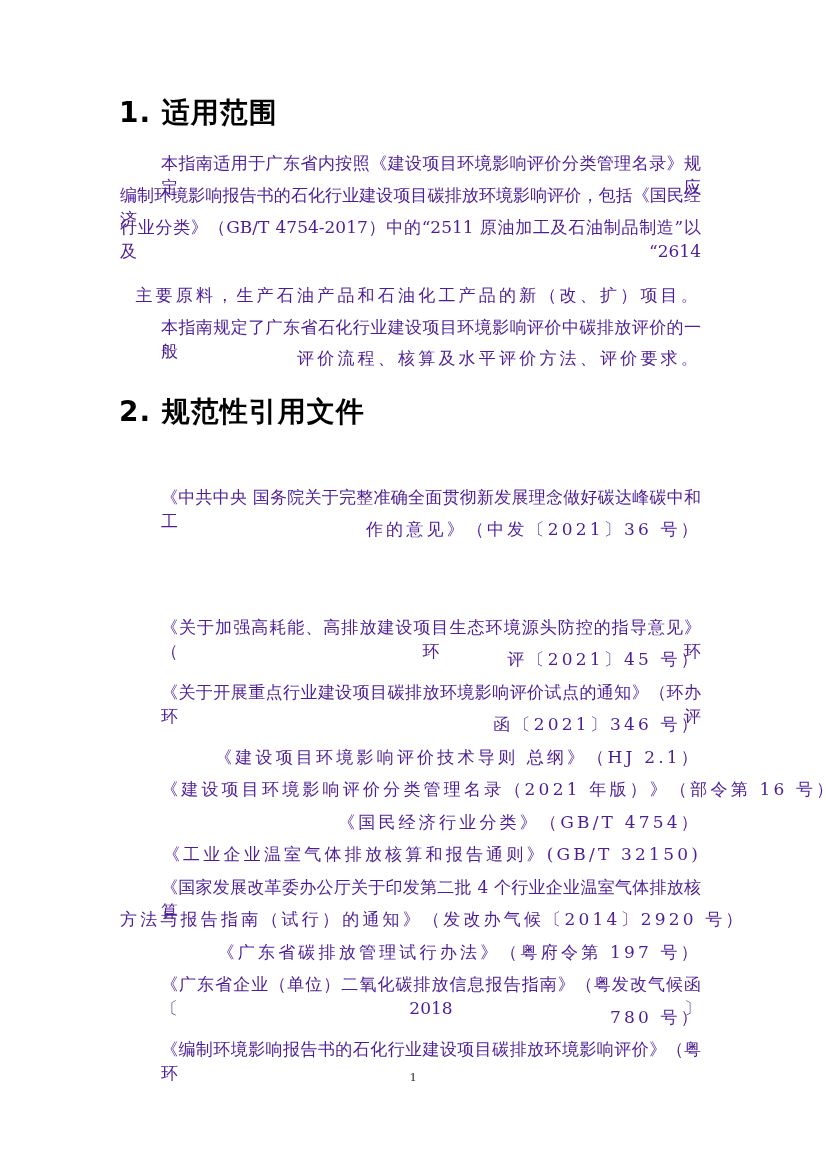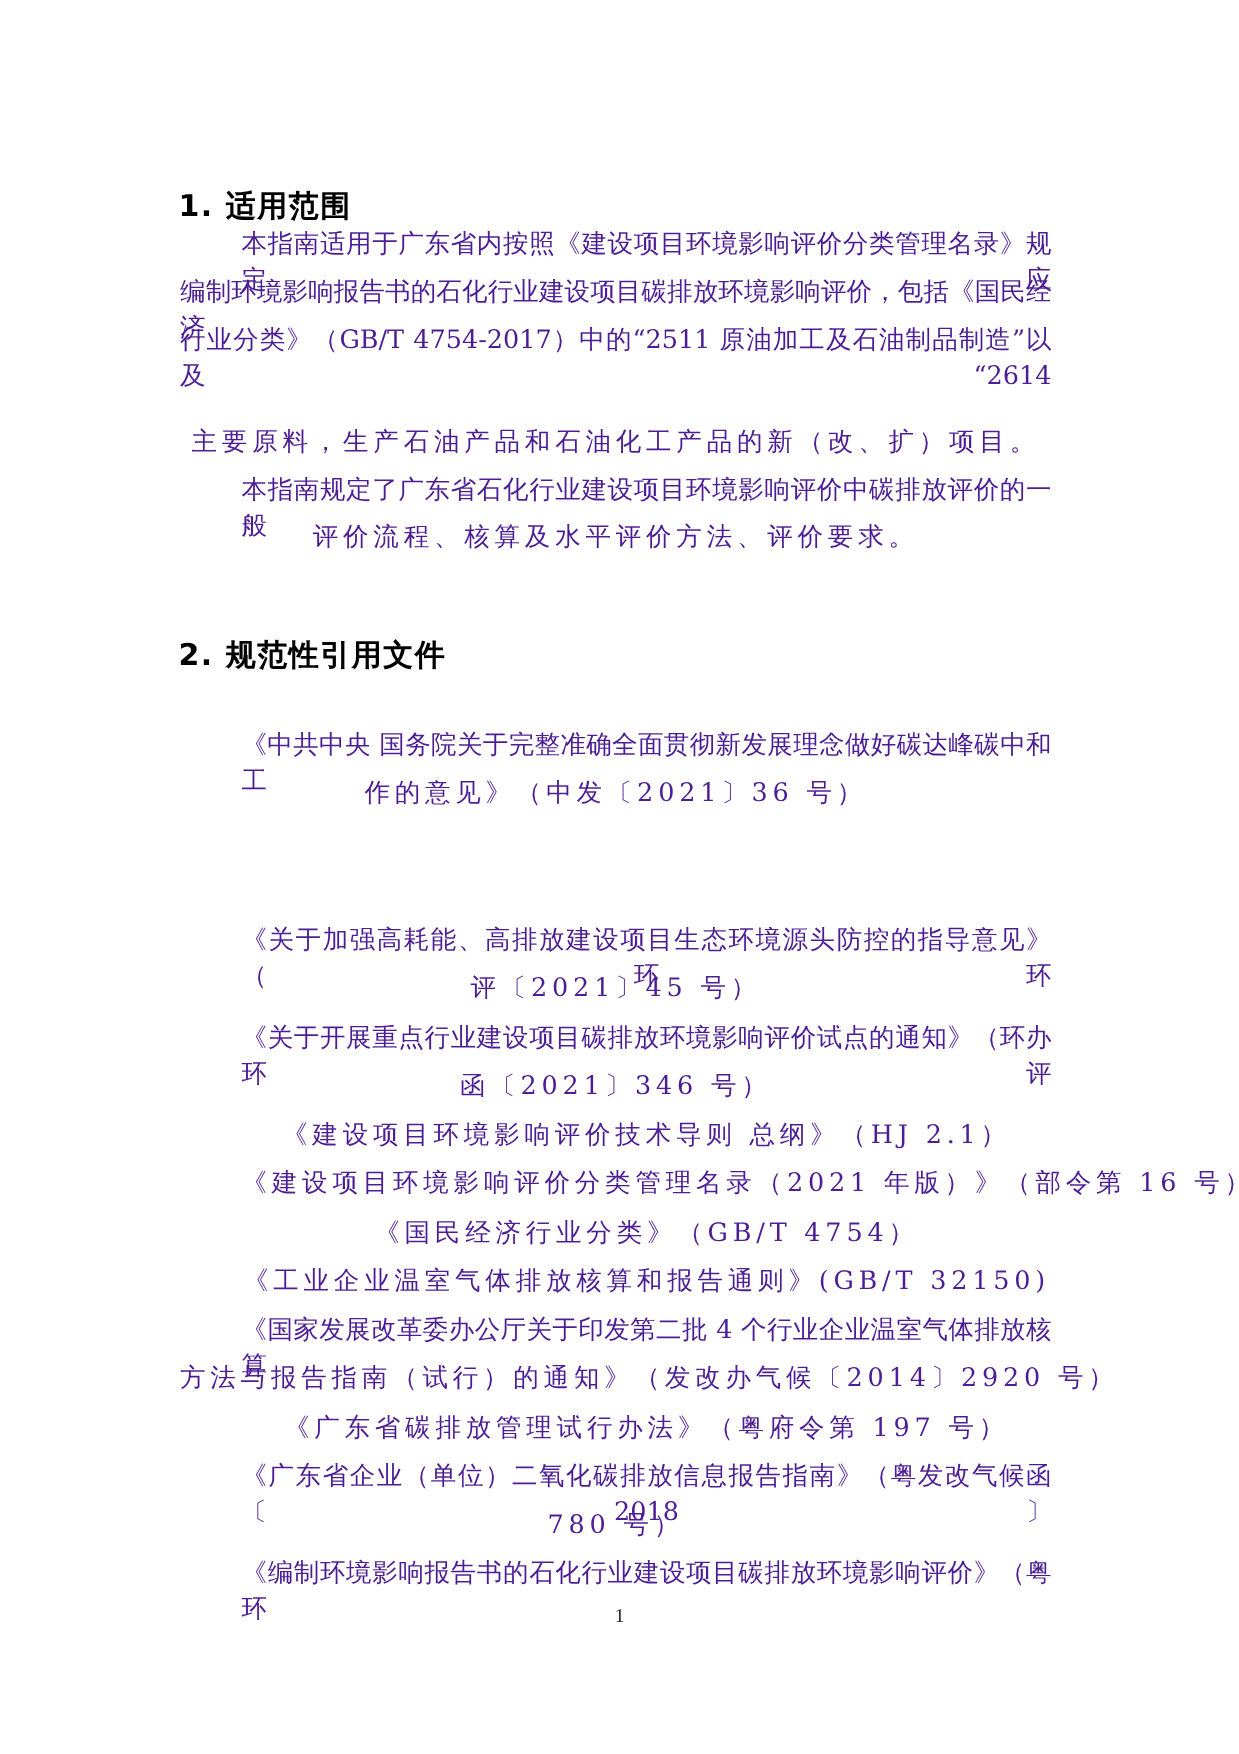--- a/index.html
+++ b/index.html
@@ -1,25 +1,25 @@
 <!DOCTYPE html>
 <html><head>
   <meta charset="utf-8">
   <style>
     html, body { margin: 0; padding: 0; background: #ffffff; }
     body { width: 826px; height: 1169px; position: relative; overflow: hidden;
            font-family: "DejaVu Serif", "Liberation Serif", serif; color: #111111; }
     .page { position: absolute; left: 0; top: 0; width: 826px; height: 1169px; background: #ffffff; }
     .h { position: absolute; left: 119px; width: 600px; font-family: "DejaVu Sans", "Liberation Sans", sans-serif;
-         font-weight: bold; font-size: 20px; line-height: 26px; color: #000; letter-spacing: 1px; margin-top: 24px; }
+         font-weight: bold; font-size: 28px; line-height: 26px; color: #000; letter-spacing: 1px; }
     .ln { position: absolute; left: 120px; width: 581px; font-size: 17px; line-height: 24px; height: 24px;
           white-space: nowrap; overflow: visible; color: #4c1d95; }
     .ln.j { text-align: justify; text-align-last: justify; white-space: normal; }
     .ln.ind { left: 161px; width: 540px; }
-    .ln.l { text-align: center; letter-spacing: 3.2px; }
+    .ln.l { text-align: right; letter-spacing: 3.2px; }
     .pn { position: absolute; left: 406px; width: 14px; text-align: center; top: 1067px;
           font-size: 13px; line-height: 20px; color: #222; font-family: "Liberation Serif", serif; }
   </style>
 </head>
 <body>
 
 <div class="page">
 
   <div class="h" style="top:100px">1.  适用范围</div>
 

